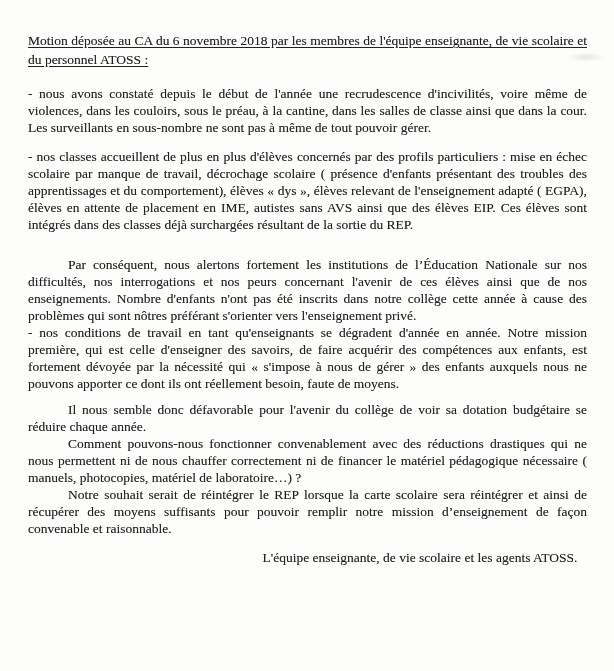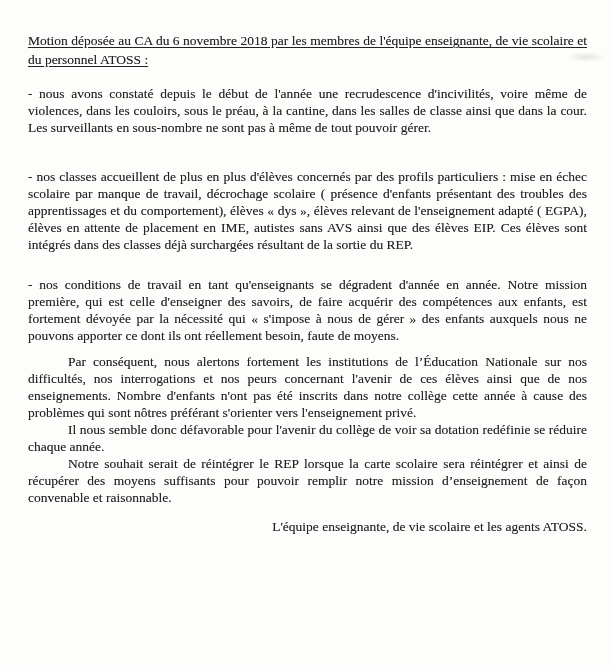--- a/index.html
+++ b/index.html
@@ -26,27 +26,27 @@
   }
   .heading u {
     text-underline-offset: 2px;
   }
   .para {
     margin: 0;
     text-align: justify;
   }
   .indent { text-indent: 40px; }
   .mb8  { margin-bottom: 8px; }
-  .mb14 { margin-bottom: 32px; }
+  .mb14 { margin-bottom: 12px; }
   .mb9  { margin-bottom: 9px; }
   .mb7  { margin-bottom: 23px; }
   .signature {
     margin: 12px 0 4px 0;
     padding-left: 225px;
-    text-align: right;
+    text-align: center;
     white-space: nowrap;
   }
   .artifact {
     position: absolute;
     top: 52px;
     left: 566px;
     width: 40px;
     height: 10px;
     background: radial-gradient(ellipse at center, rgba(120,120,120,0.18), rgba(120,120,120,0) 70%);
     pointer-events: none;
@@ -58,26 +58,27 @@
 <div class="page">
 
   <p class="heading"><u>Motion déposée au CA du 6 novembre 2018 par les membres de l'équipe enseignante, de vie scolaire et du personnel ATOSS :</u></p>
 
 
   <p class="para mb14">- nous avons constaté depuis le début de l'année une recrudescence d'incivilités, voire même de violences, dans les couloirs, sous le préau, à la cantine, dans les salles de classe ainsi que dans la cour. Les surveillants en sous-nombre ne sont pas à même de tout pouvoir gérer.</p>
 
 
   <p class="para mb7">- nos classes accueillent de plus en plus d'élèves concernés par des profils particuliers : mise en échec scolaire par manque de travail, décrochage scolaire ( présence d'enfants présentant des troubles des apprentissages et du comportement), élèves « dys », élèves relevant de l'enseignement adapté ( EGPA), élèves en attente de placement en IME, autistes sans AVS ainsi que des élèves EIP. Ces élèves sont intégrés dans des classes déjà surchargées résultant de la sortie du REP.</p>
 
+  <p class="para indent">Par conséquent, nous alertons fortement les institutions de l’Éducation Nationale sur nos difficultés, nos interrogations et nos peurs concernant l'avenir de ces élèves ainsi que de nos enseignements. Nombre d'enfants n'ont pas été inscrits dans notre collège cette année à cause des problèmes qui sont nôtres préférant s'orienter vers l'enseignement privé.</p>
+
   <p class="para mb9">- nos conditions de travail en tant qu'enseignants se dégradent d'année en année. Notre mission première, qui est celle d'enseigner des savoirs, de faire acquérir des compétences aux enfants, est fortement dévoyée par la nécessité qui « s'impose à nous de gérer » des enfants auxquels nous ne pouvons apporter ce dont ils ont réellement besoin, faute de moyens.</p>
 
-  <p class="para indent">Par conséquent, nous alertons fortement les institutions de l’Éducation Nationale sur nos difficultés, nos interrogations et nos peurs concernant l'avenir de ces élèves ainsi que de nos enseignements. Nombre d'enfants n'ont pas été inscrits dans notre collège cette année à cause des problèmes qui sont nôtres préférant s'orienter vers l'enseignement privé.</p>
+  <p class="para indent">Il nous semble donc défavorable pour l'avenir du collège de voir sa dotation budgétaire se réduire chaque année.</p>
 
-  <p class="para indent">Il nous semble donc défavorable pour l'avenir du collège de voir sa dotation redéfinie se réduire chaque année.</p>
-
+  <p class="para indent">Comment pouvons-nous fonctionner convenablement avec des réductions drastiques qui ne nous permettent ni de nous chauffer correctement ni de financer le matériel pédagogique nécessaire ( manuels, photocopies, matériel de laboratoire…) ?</p>
 
   <p class="para indent">Notre souhait serait de réintégrer le REP lorsque la carte scolaire sera réintégrer et ainsi de récupérer des moyens suffisants pour pouvoir remplir notre mission d’enseignement de façon convenable et raisonnable.</p>
 
   <p class="signature">L'équipe enseignante, de vie scolaire et les agents ATOSS.</p>
 
   <div class="artifact"></div>
 
 </div>
 
 </body></html>

